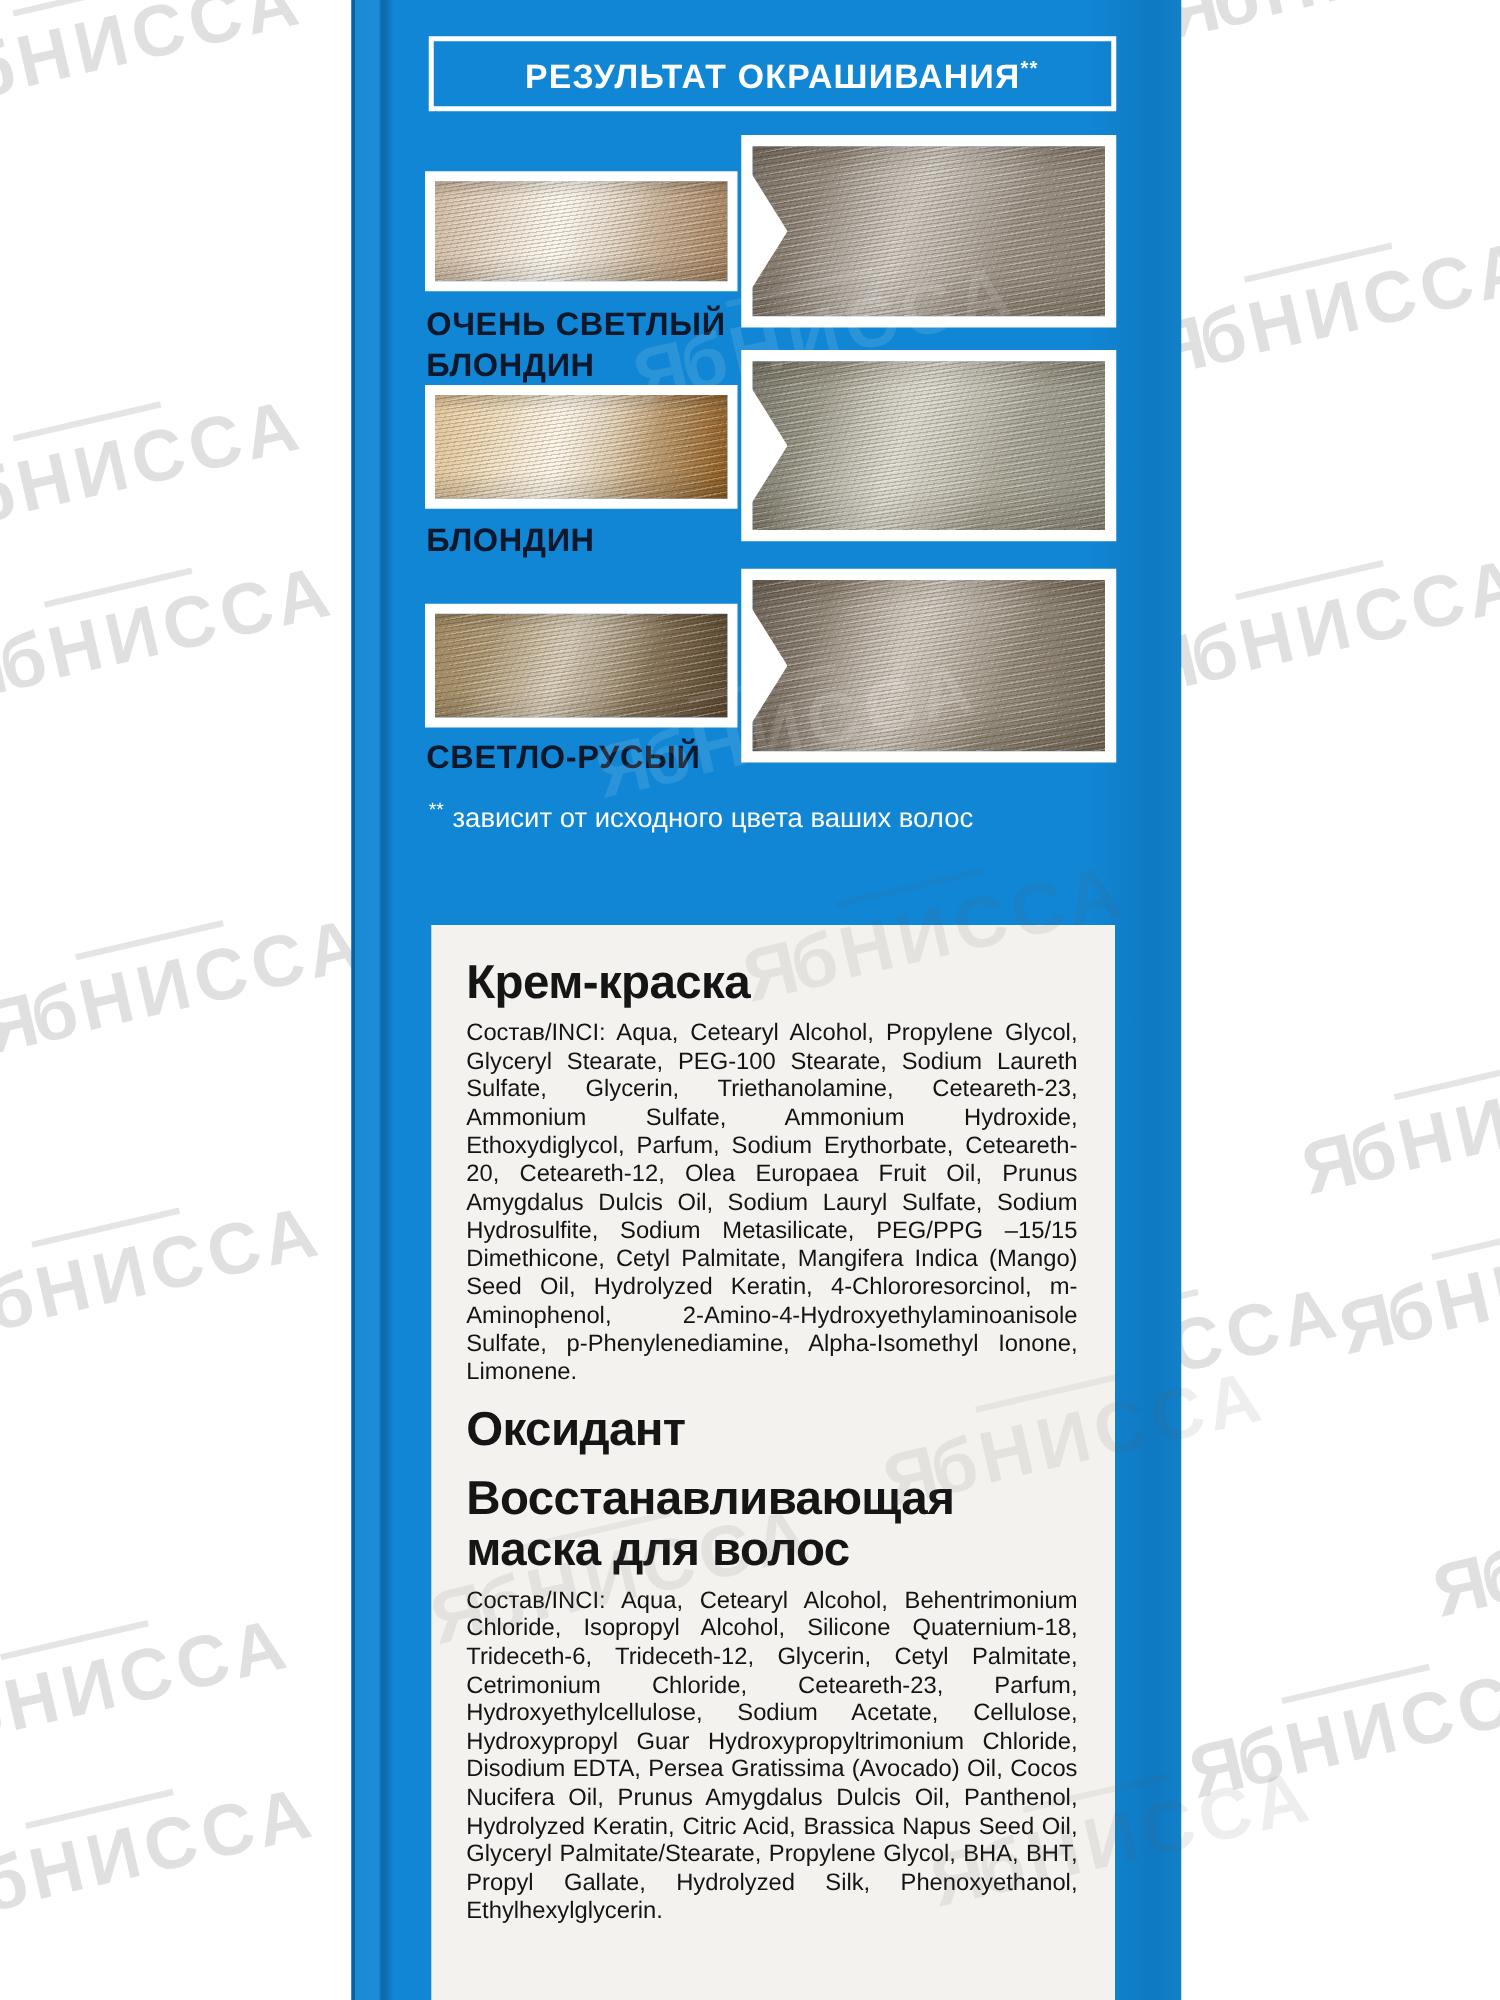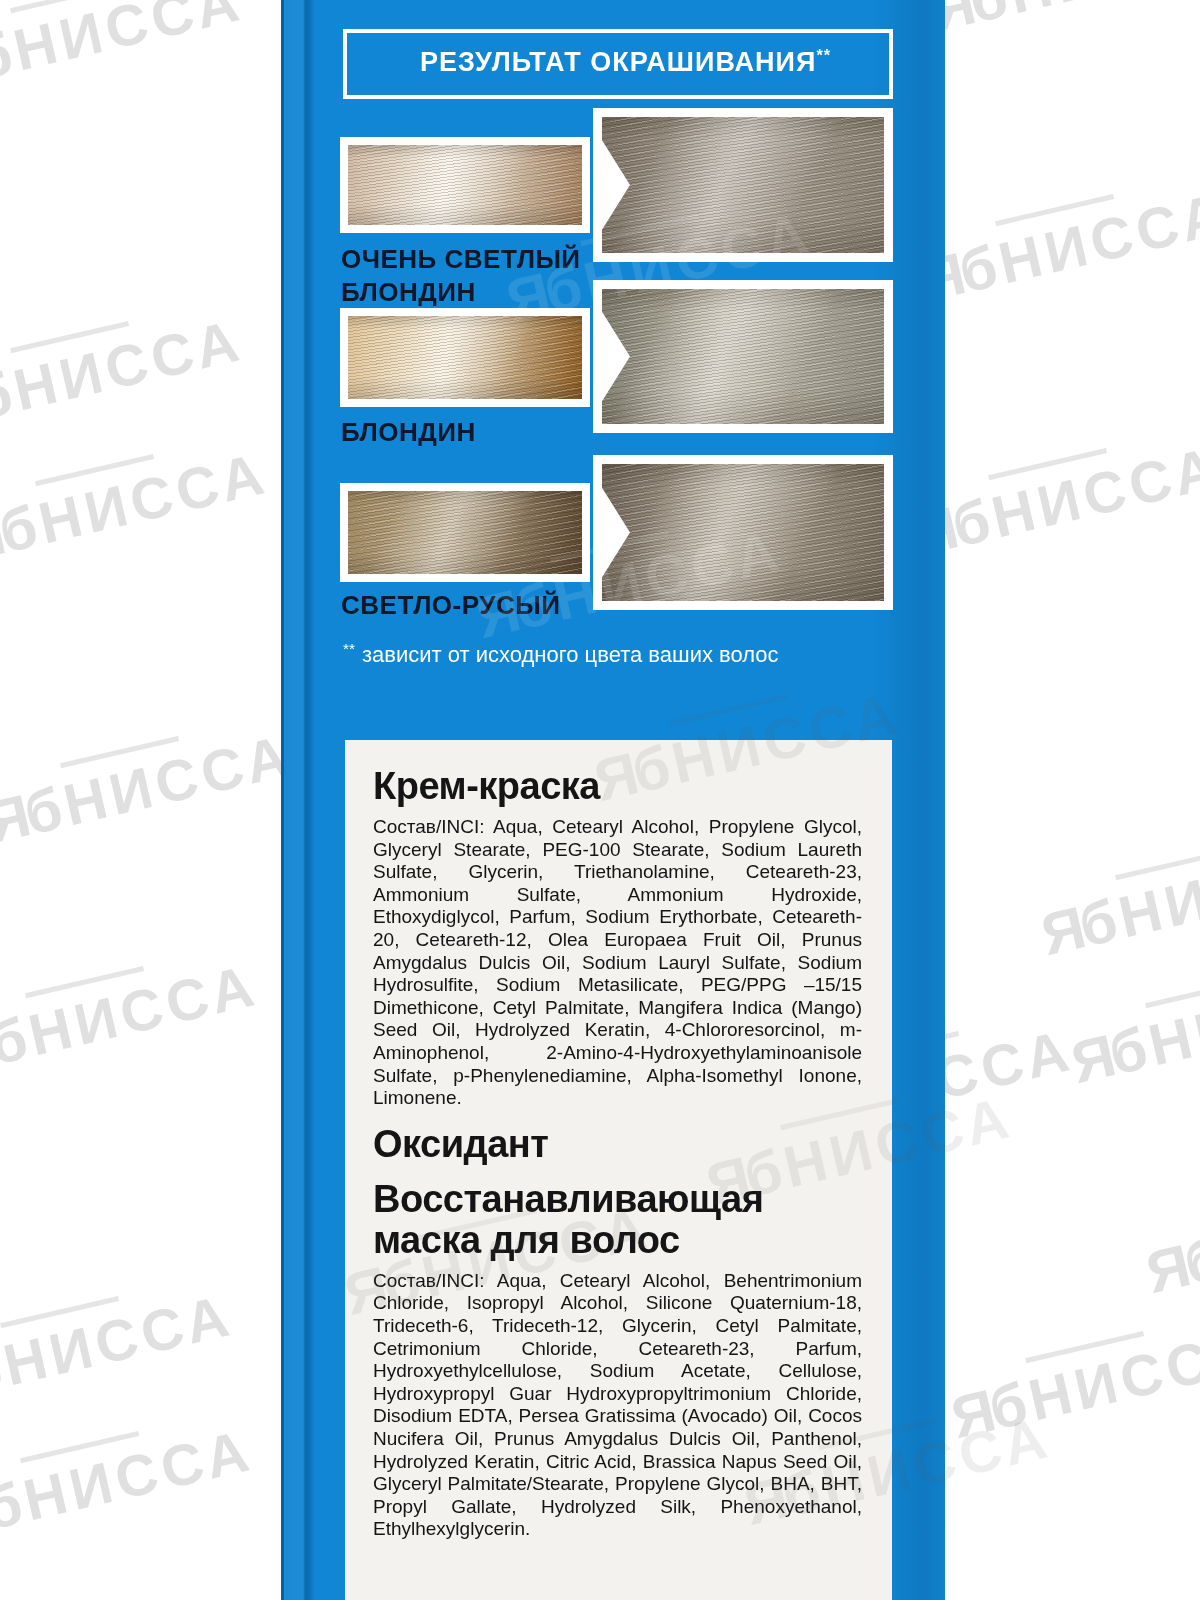--- a/index.html
+++ b/index.html
@@ -25,21 +25,21 @@
      background:linear-gradient(to right,
         #0a5f9e 0px,#0a5f9e 3px,
         #1b8ad4 3px,#1e8cd6 22px,
         #0d6bb0 24px,#0d6bb0 27px,
         #1186d4 34px,#1186d4 590px,
         #0f79c2 642px,#1181ca 664px);}
 
   .content{position:absolute;inset:0;z-index:3;}
 
   
-  .result-header{position:absolute;left:343px;top:29px;width:550px;height:70px;
+  .result-header{position:absolute;left:343px;top:29px;width:550px;height:60px;
      border:4px solid #ffffff;box-sizing:border-box;color:#ffffff;
      font-weight:bold;font-size:27px;letter-spacing:1px;text-align:center;line-height:45px;padding-left:15px;}
   .result-header sup{font-size:60%;vertical-align:super;}
 
   
   .swatch{position:absolute;box-sizing:border-box;border:8px solid #ffffff;
      background:
        repeating-linear-gradient(172deg, rgba(40,22,6,.20) 0 1px, rgba(0,0,0,0) 1px 3px),
        repeating-linear-gradient(169deg, rgba(255,255,255,.25) 0 1px, rgba(255,255,255,0) 1px 6px),
        linear-gradient(115deg, rgba(255,255,255,0) 20%, rgba(255,255,255,.38) 44%, rgba(255,255,255,0) 70%),

